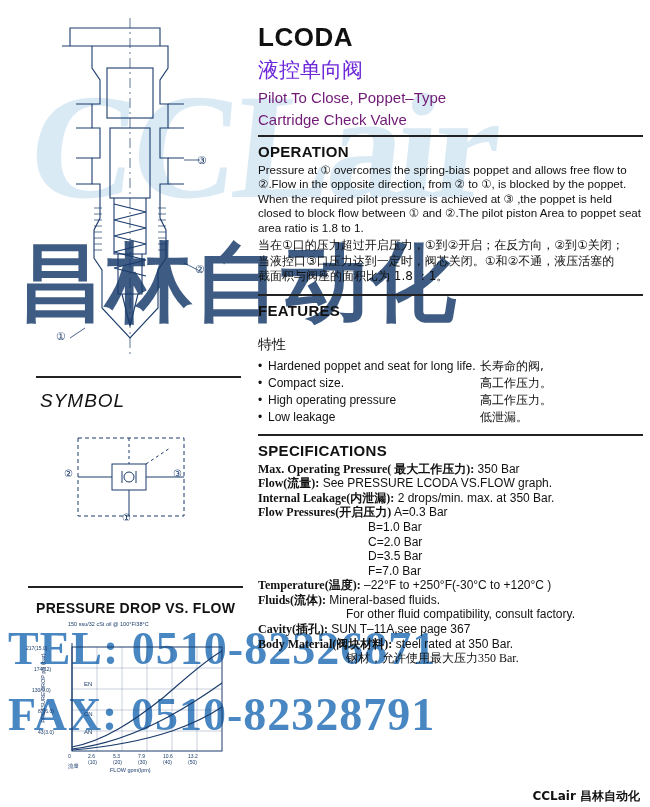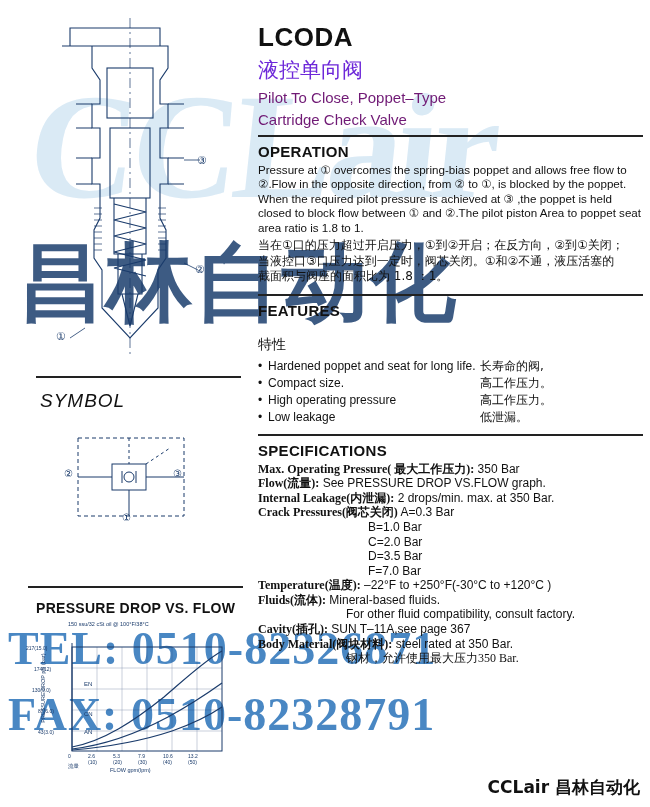--- a/index.html
+++ b/index.html
@@ -90,23 +90,23 @@
     font-family:"DejaVu Sans",sans-serif;
     position:absolute;left:222px;top:0;font-size:12px;white-space:nowrap;
   }
   .spec{font-size:12px;line-height:14.6px;margin-top:3px;}
   .spec b{font-weight:bold;}
   .spec .cnf{font-family:Liberation Serif, serif;}
   .indent{padding-left:88px;}
   .indent2{padding-left:110px;}
 
   .footer{
-    position:absolute;right:10px;bottom:8px;
+    position:absolute;right:10px;bottom:2px;
     font-family:"DejaVu Sans",sans-serif;
-    font-size:17px;font-weight:bold;color:#111;
+    font-size:12px;font-weight:bold;color:#111;
   }
   svg{display:block;}
 </style>
 </head>
 <body>
 
 <div class="page">
 
   <div class="wm-logo">CCLair</div>
   <div class="wm-cn">昌林自动化</div>
@@ -270,28 +270,28 @@
     <div class="rule" style="margin-top:8px;"></div>
     <div class="sec-h">SPECIFICATIONS</div>
 
     <div class="spec">
       <div>
         <b class="cnf">Max. Operating Pressure( 最大工作压力):</b>
         <span>350 Bar</span>
       </div>
       <div>
         <b class="cnf">Flow(流量):</b>
-        <span>See PRESSURE DROP VS.FLOW graph.</span>
+        <span>See PRESSURE LCODA VS.FLOW graph.</span>
       </div>
       <div>
         <b class="cnf">Internal Leakage(内泄漏):</b>
         <span>2 drops/min. max. at 350 Bar.</span>
       </div>
       <div>
-        <b class="cnf">Crack Pressures(阀芯关闭)</b>
+        <b class="cnf">Flow Pressures(开启压力)</b>
         <span>A=0.3 Bar</span>
       </div>
       <div class="indent2">B=1.0 Bar</div>
       <div class="indent2">C=2.0 Bar</div>
       <div class="indent2">D=3.5 Bar</div>
       <div class="indent2">F=7.0 Bar</div>
 
       <div>
         <b class="cnf">Temperature(温度):</b>
         <span>–22°F to +250°F(-30°C to +120°C )</span>

